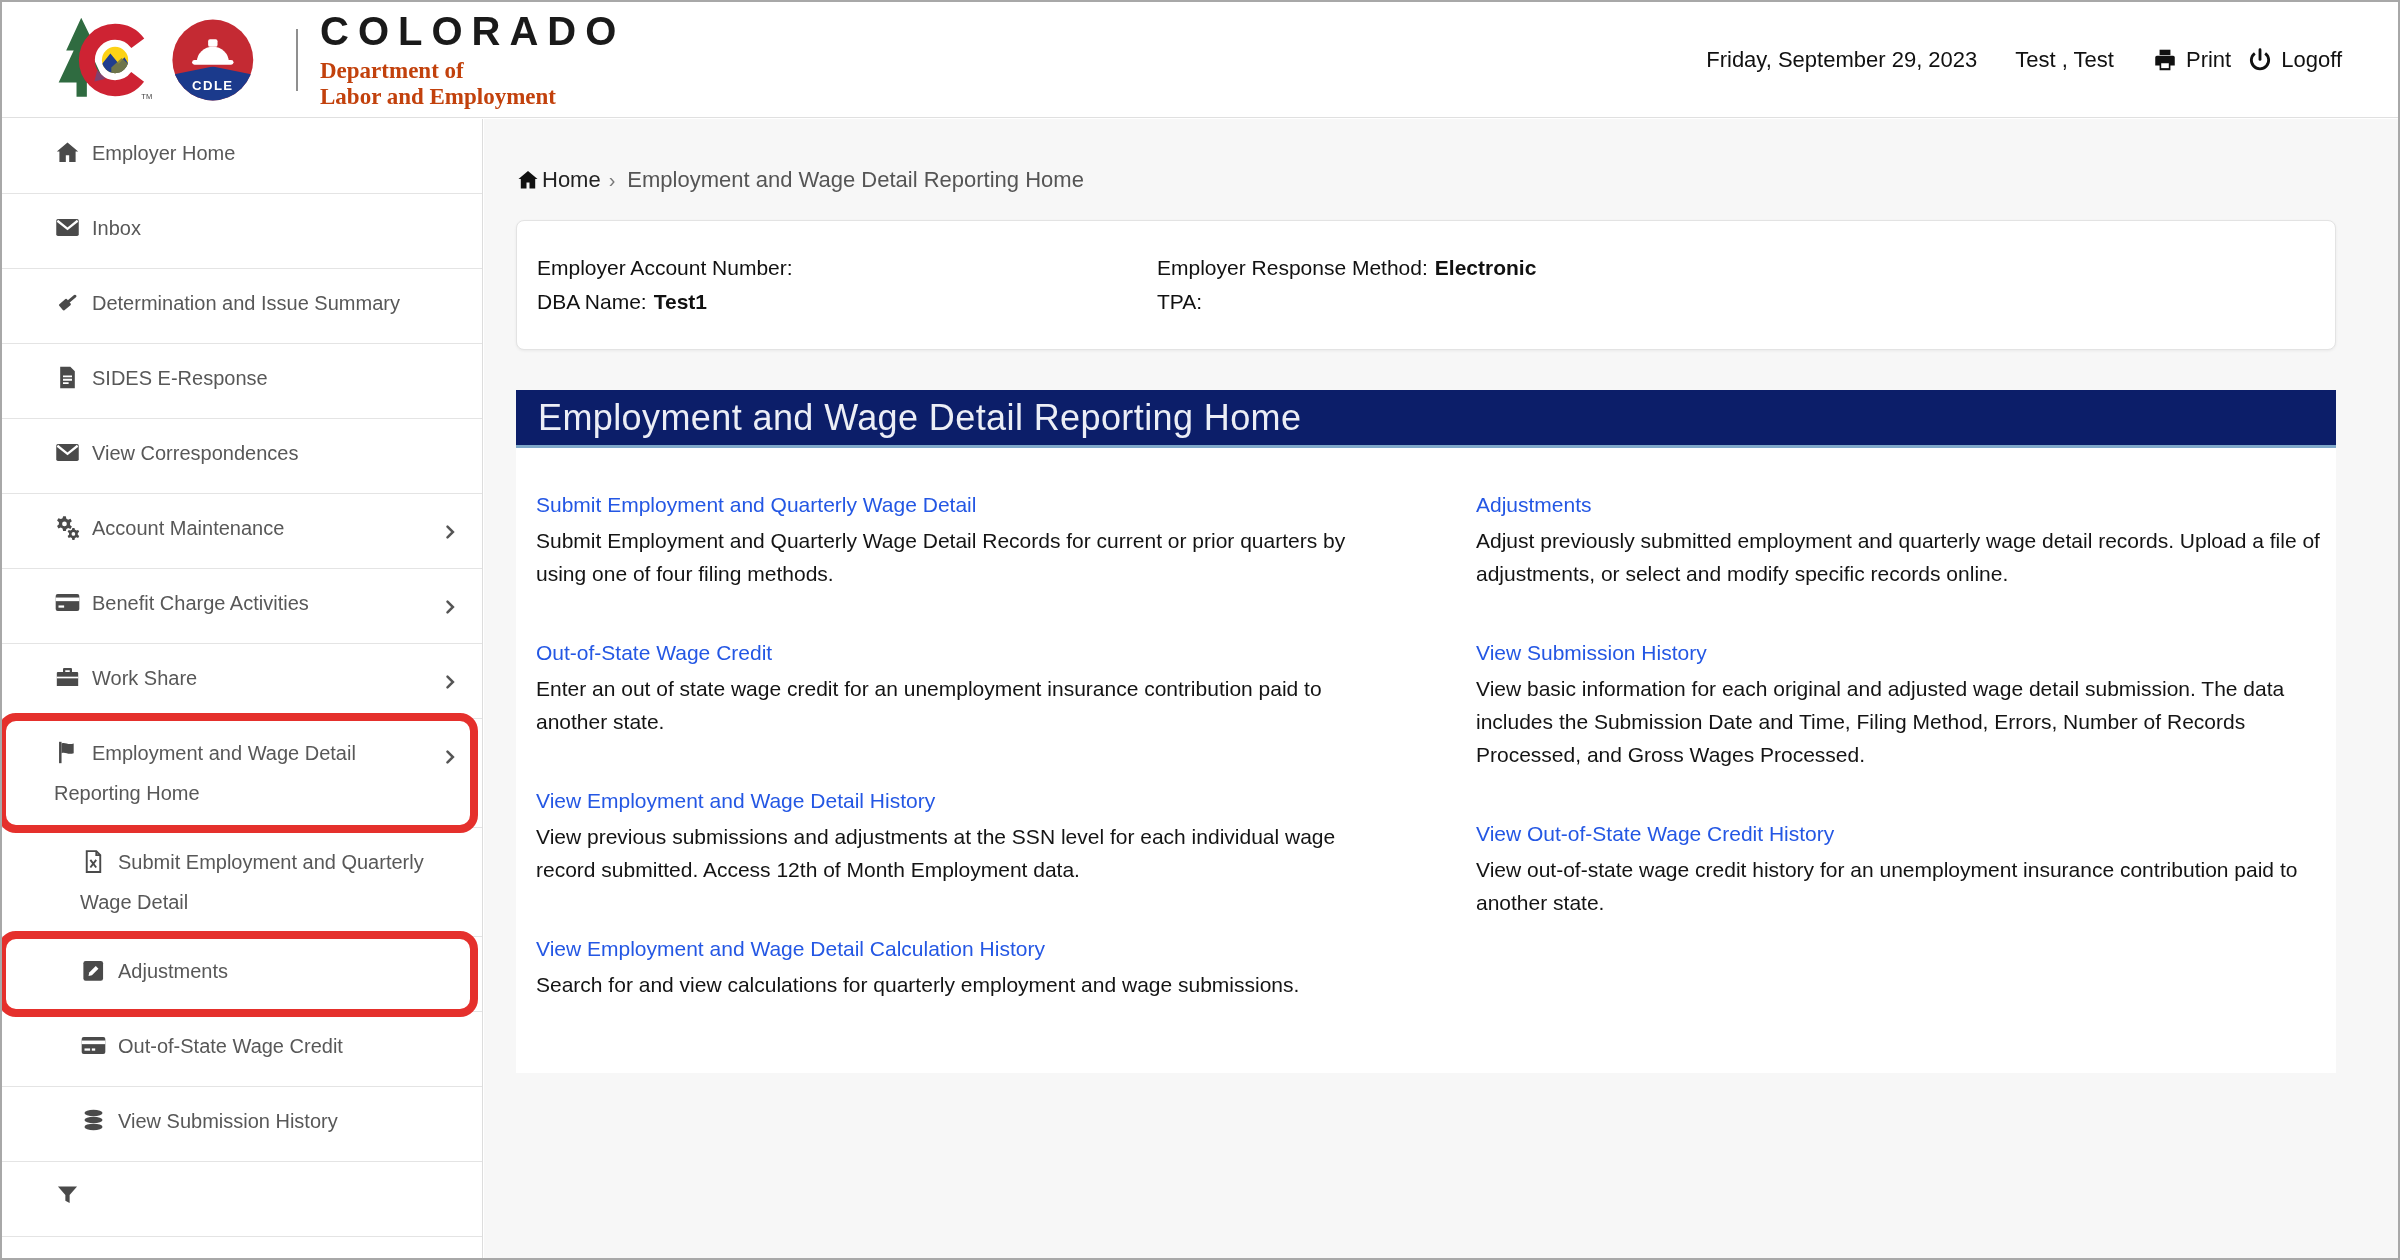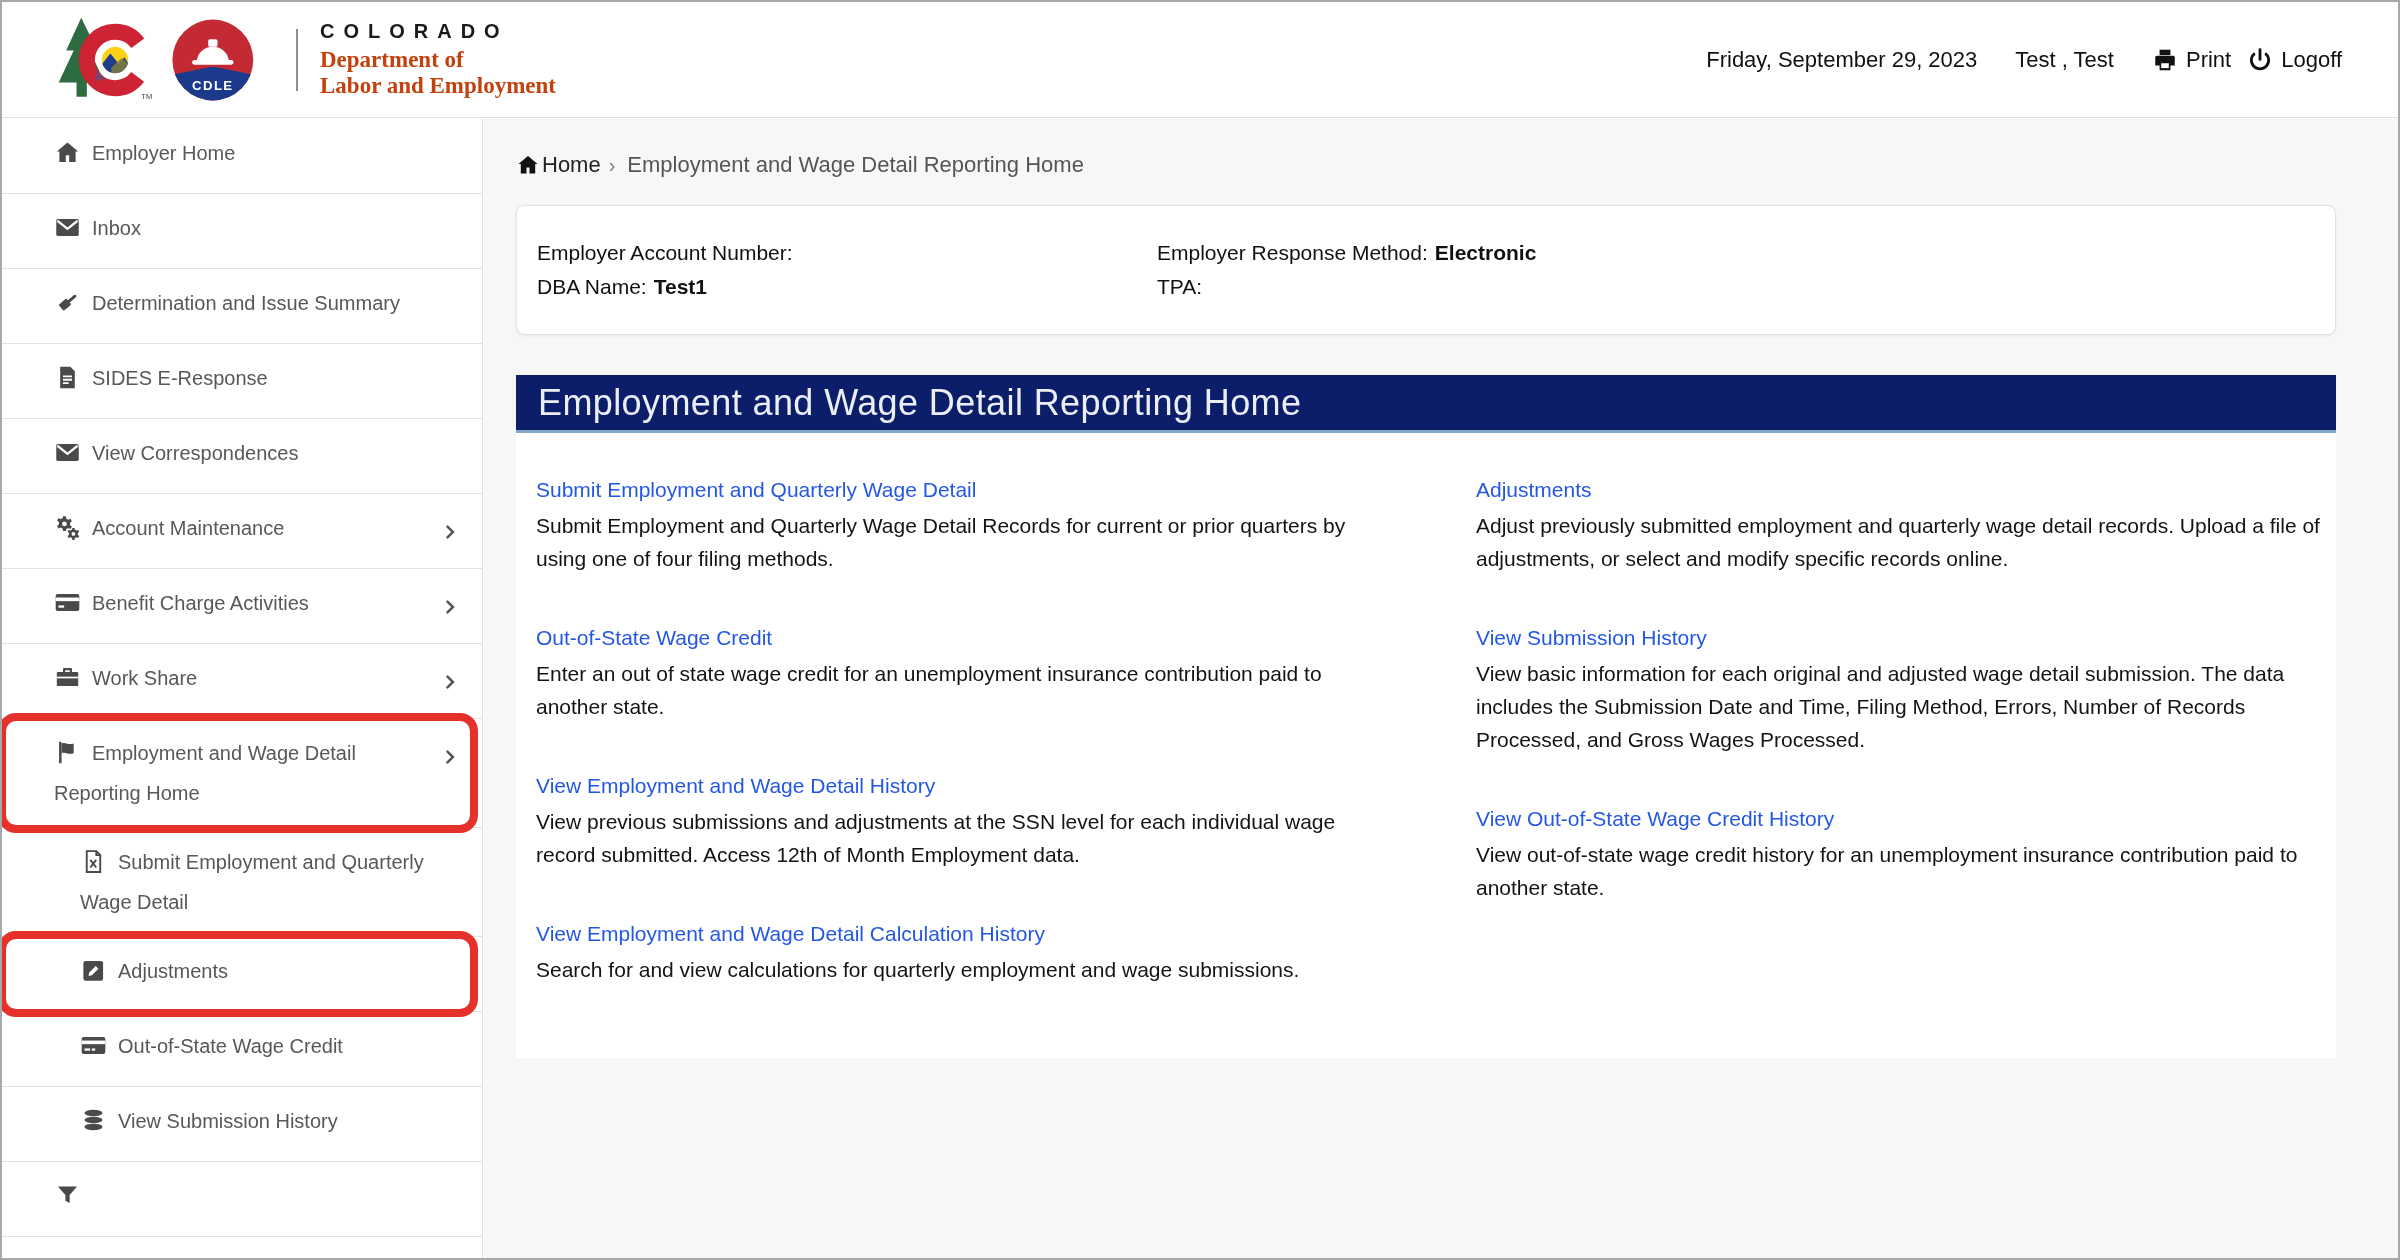--- a/index.html
+++ b/index.html
@@ -14,21 +14,21 @@
   
   .topbar{
     position:absolute; left:0; top:0; right:0; height:116px; background:#fff;
     border-bottom:1px solid #e0e0e0;
     display:flex; align-items:center; justify-content:space-between;
     padding:0 56px 0 52px;
   }
   .brand{ display:flex; align-items:center; gap:18px; }
   .brand-text{ display:flex; flex-direction:column; justify-content:center; }
   .brand-state{
-    font-size:20px; font-weight:800; letter-spacing:9px; color:#1a1a1a;
+    font-size:40px; font-weight:800; letter-spacing:9px; color:#1a1a1a;
   }
   .brand-dept{
     font-family:"Liberation Serif","DejaVu Serif",serif;
     font-size:23px; font-weight:700; color:#c2410c; line-height:1.12; margin-top:4px;
   }
   .brand-divider{ width:2px; height:62px; background:#8f8f8f; margin:0 4px 0 6px; }
 
   .top-right{ display:flex; align-items:center; gap:16px; font-size:22px; color:#111;justify-content:flex-end; }
   .top-right .sep{ width:6px; }
   .top-action{ display:flex; align-items:center; gap:8px; cursor:pointer; color:#111; text-decoration:none; }
@@ -50,21 +50,21 @@
   .s-chev{ position:absolute; right:22px; top:24px; color:#555; }
   .s-chev svg{ width:20px; height:20px; }
   .s-item.hl::after{
     content:""; position:absolute; left:-4px; right:4px; top:-6px; bottom:-6px;
     border:8px solid #e5302c; border-radius:18px; pointer-events:none; z-index:3;
   }
 
   
   .main{
     position:absolute; left:482px; top:117px; right:0; bottom:0;
-    background:#f7f7f7; padding:26px 62px 0 32px; overflow:hidden;
+    background:#f7f7f7; padding:41px 62px 0 32px; overflow:hidden;
   }
   .breadcrumb{ display:flex; align-items:center; font-size:22px; color:#555; height:40px; }
   .breadcrumb .bc-home{ display:flex; align-items:center; color:#222; cursor:pointer; text-decoration:none; }
   .breadcrumb .bc-home svg{ width:24px; height:24px; margin-right:2px; color:#111; }
   .breadcrumb .bc-sep{ margin:0 12px 0 8px; color:#777; font-size:20px; }
 
   .emp-card{
     margin-top:20px; background:#fff; border:1px solid #e3e3e3; border-radius:8px;
     box-shadow:0 1px 3px rgba(0,0,0,.06);
     padding:30px 0 30px 20px; height:130px;

